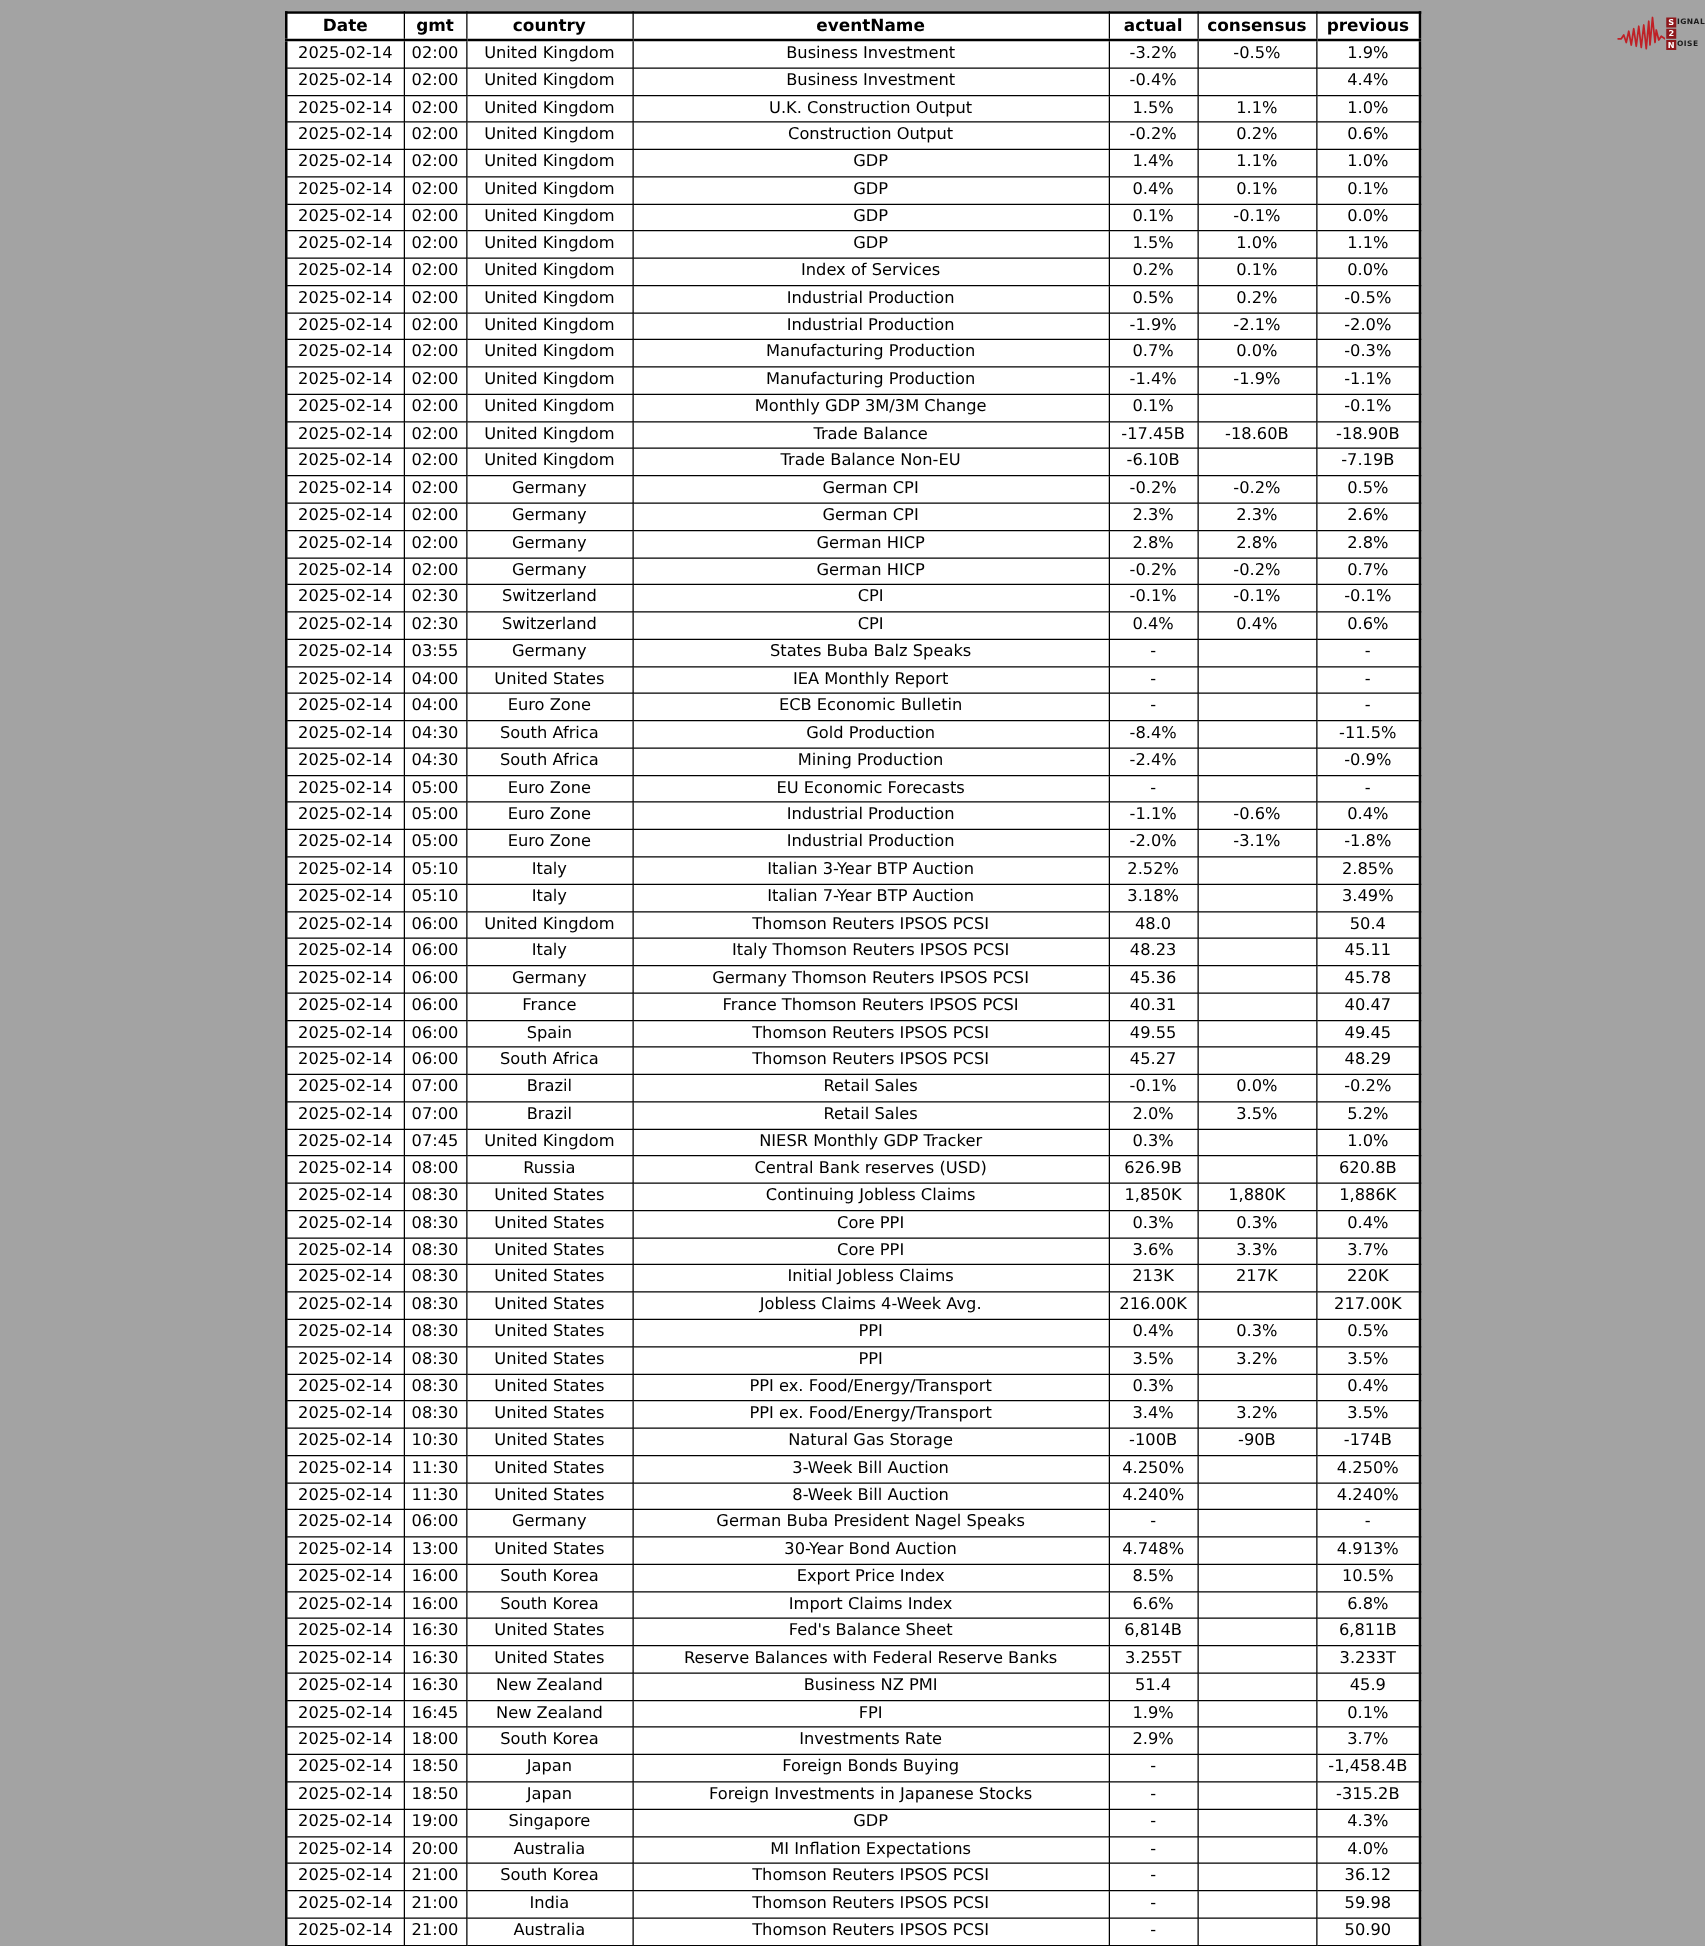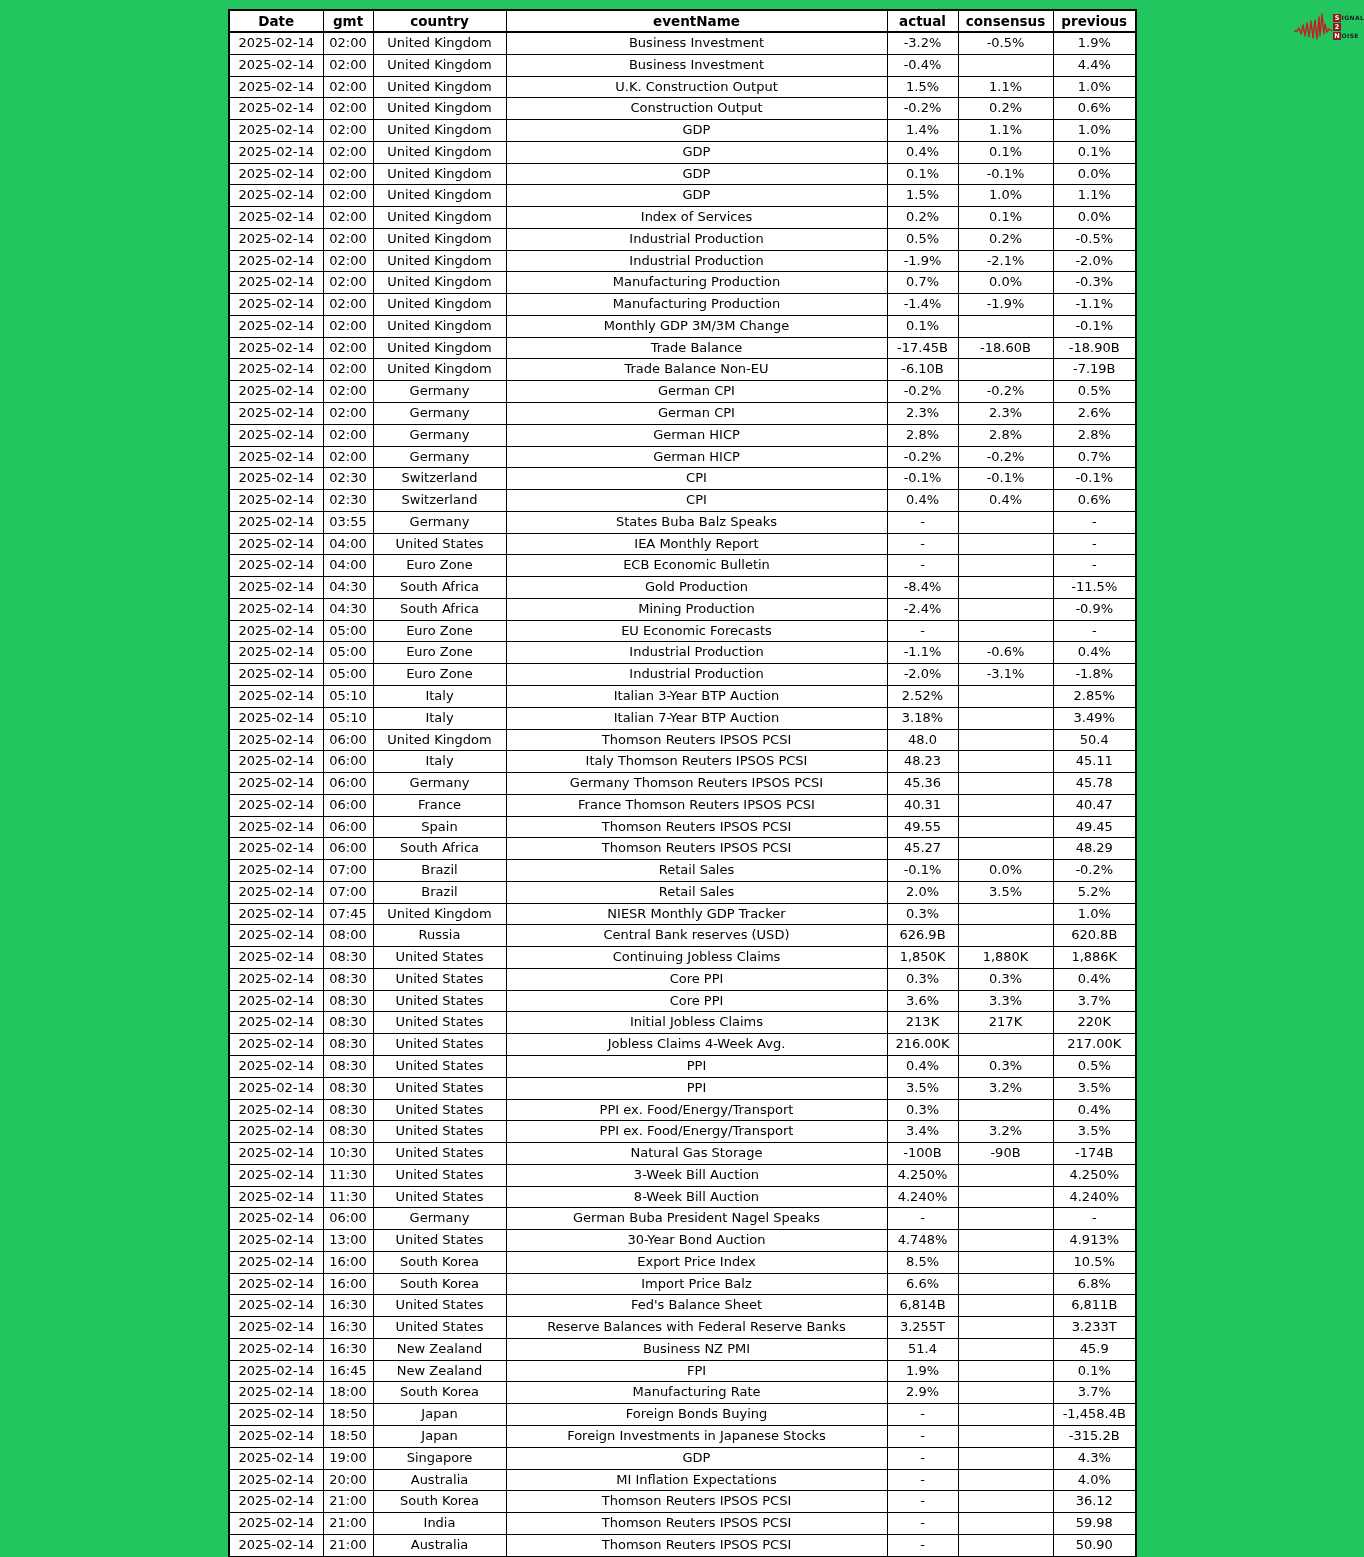--- a/index.html
+++ b/index.html
@@ -2,21 +2,21 @@
 <html><head>
 <meta charset="utf-8">
 <style>
   * { box-sizing: border-box; }
   html, body {
     margin: 0; padding: 0;
     width: 1364px; height: 1557px;
     background: #ffffff;
     font-family: "DejaVu Sans", "Liberation Sans", sans-serif;
   }
-  .page { position: relative; width: 1364px; height: 1557px; background: #22c55e; }
+  .page { position: relative; width: 1364px; height: 1557px; background: #a3a3a3; }
 
   
   table.calendar {
     position: absolute;
     left: 228px; top: 9px;
     border-collapse: collapse;
     table-layout: fixed;
     background: #fff;
     border: 2px solid #000;
   }
@@ -619,21 +619,21 @@
           <td>South Korea</td>
           <td>Export Price Index</td>
           <td>8.5%</td>
           <td></td>
           <td>10.5%</td>
         </tr>
         <tr>
           <td>2025-02-14</td>
           <td>16:00</td>
           <td>South Korea</td>
-          <td>Import Price Balz</td>
+          <td>Import Claims Index</td>
           <td>6.6%</td>
           <td></td>
           <td>6.8%</td>
         </tr>
         <tr>
           <td>2025-02-14</td>
           <td>16:30</td>
           <td>United States</td>
           <td>Fed's Balance Sheet</td>
           <td>6,814B</td>
@@ -664,21 +664,21 @@
           <td>New Zealand</td>
           <td>FPI</td>
           <td>1.9%</td>
           <td></td>
           <td>0.1%</td>
         </tr>
         <tr>
           <td>2025-02-14</td>
           <td>18:00</td>
           <td>South Korea</td>
-          <td>Manufacturing Rate</td>
+          <td>Investments Rate</td>
           <td>2.9%</td>
           <td></td>
           <td>3.7%</td>
         </tr>
         <tr>
           <td>2025-02-14</td>
           <td>18:50</td>
           <td>Japan</td>
           <td>Foreign Bonds Buying</td>
           <td>-</td>

